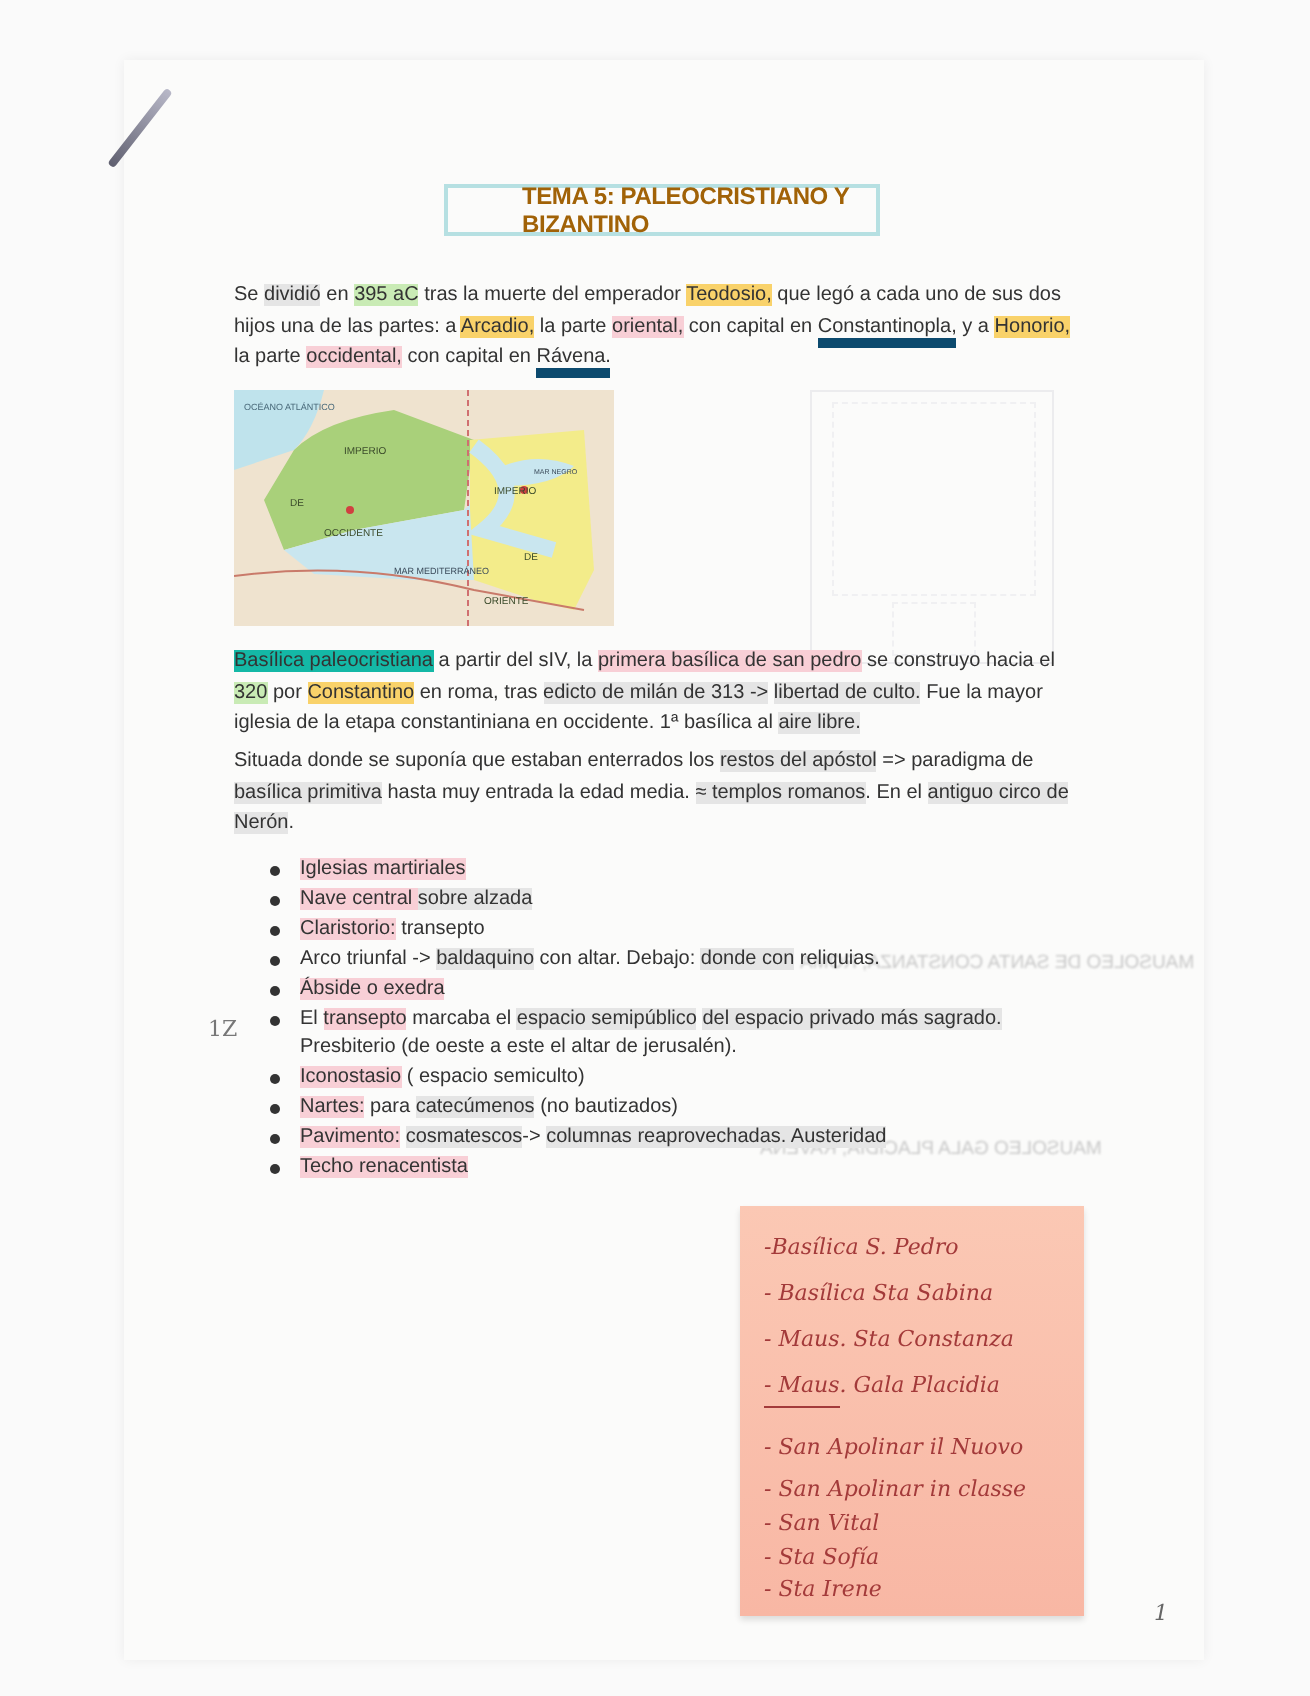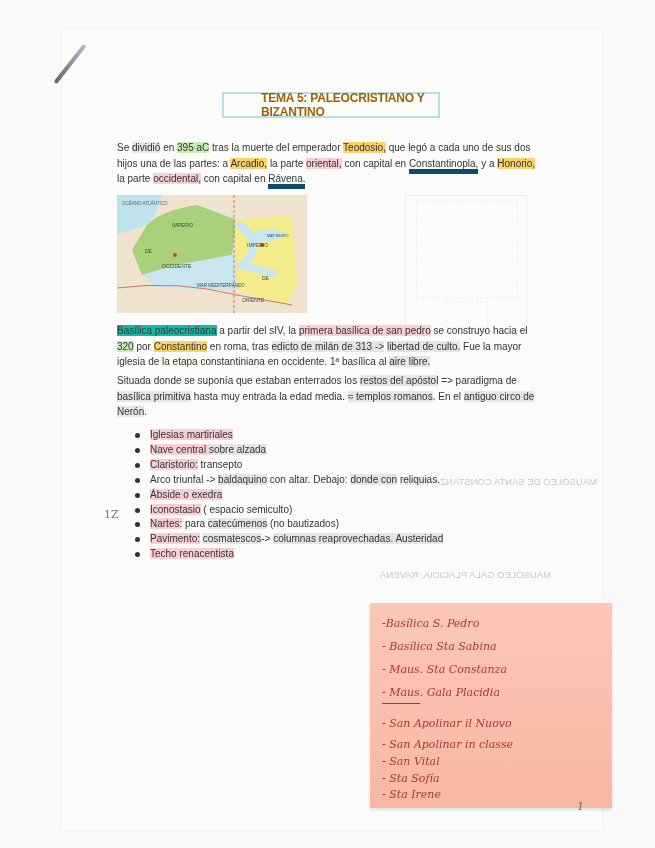--- a/index.html
+++ b/index.html
@@ -49,21 +49,21 @@
   .bullets li::before {
     content:""; position:absolute; left:0; top:5px; width:5px; height:5px; border-radius:50%; background:#333;
   }
   .margin-note {
     position:absolute; left:104px; top:508px; font-family:"DejaVu Serif", serif; font-size:11px; color:#777;
   }
   .faded {
     position:absolute; color:#c8c8c8; font-size:9.5px; line-height:14px; filter:blur(0.6px); transform:scaleX(-1);
   }
   .sticky {
-    position:absolute; left:370px; top:603px; width:242px; height:205px;
+    position:absolute; left:370px; top:603px; width:172px; height:205px;
     background:linear-gradient(#fbc8b4,#f8b7a4); box-shadow:0 2px 3px rgba(0,0,0,0.12);
   }
   .sticky .line {
     font-family:"DejaVu Serif", serif; font-style:italic; font-size:11px; color:#a33a3a;
     position:absolute; left:12px; white-space:nowrap;
   }
   .sticky .divider { position:absolute; left:12px; top:100px; width:38px; border-top:1px solid #a33a3a; }
   .page-number {
     position:absolute; left:577px; top:800px; font-family:"DejaVu Serif", serif; font-style:italic; font-size:11px; color:#666;
   }
@@ -117,20 +117,21 @@
 <div class="para" id="situada" style="top:373px;"><span>Situada donde se suponía que estaban enterrados los </span><span class="hl-y">restos del apóstol</span><span> =&gt; paradigma de </span><span class="hl-y">basílica primitiva</span><span> hasta muy entrada la edad media. </span><span class="hl-y">≈ templos romanos</span><span>. En el </span><span class="hl-y">antiguo circo de Nerón</span><span>.</span></div>
 
 <span class="margin-note">1Z</span>
 
 <ul class="bullets" id="bullets">
     <li><span class="hl-p">Iglesias martiriales</span></li>
     <li><span class="hl-p">Nave central </span><span class="hl-y">sobre alzada</span></li>
     <li><span class="hl-p">Claristorio:</span><span> transepto</span></li>
     <li><span>Arco triunfal -&gt; </span><span class="hl-y">baldaquino</span><span> con altar. Debajo: </span><span class="hl-y">donde con</span><span> reliquias.</span></li>
     <li><span class="hl-p">Ábside o exedra</span></li>
+    <li><span>El </span><span class="hl-p">transepto</span><span> marcaba el </span><span class="hl-y">espacio semipúblico</span><span> </span><span class="hl-y">del espacio privado más sagrado.</span><span> Presbiterio (de oeste a este el altar de jerusalén).</span></li>
     <li><span class="hl-p">Iconostasio</span><span> ( espacio semiculto)</span></li>
     <li><span class="hl-p">Nartes:</span><span> para </span><span class="hl-y">catecúmenos</span><span> (no bautizados)</span></li>
     <li><span class="hl-p">Pavimento:</span><span> </span><span class="hl-y">cosmatescos</span><span>-&gt; </span><span class="hl-y">columnas reaprovechadas. Austeridad</span></li>
     <li><span class="hl-p">Techo renacentista</span></li>
   </ul>
 
 <div class="sticky">
   <div class="line" style="top:14px;">-Basílica S. Pedro</div>
   <div class="line" style="top:37px;">- Basílica Sta Sabina</div>
   <div class="line" style="top:60px;">- Maus. Sta Constanza</div>

